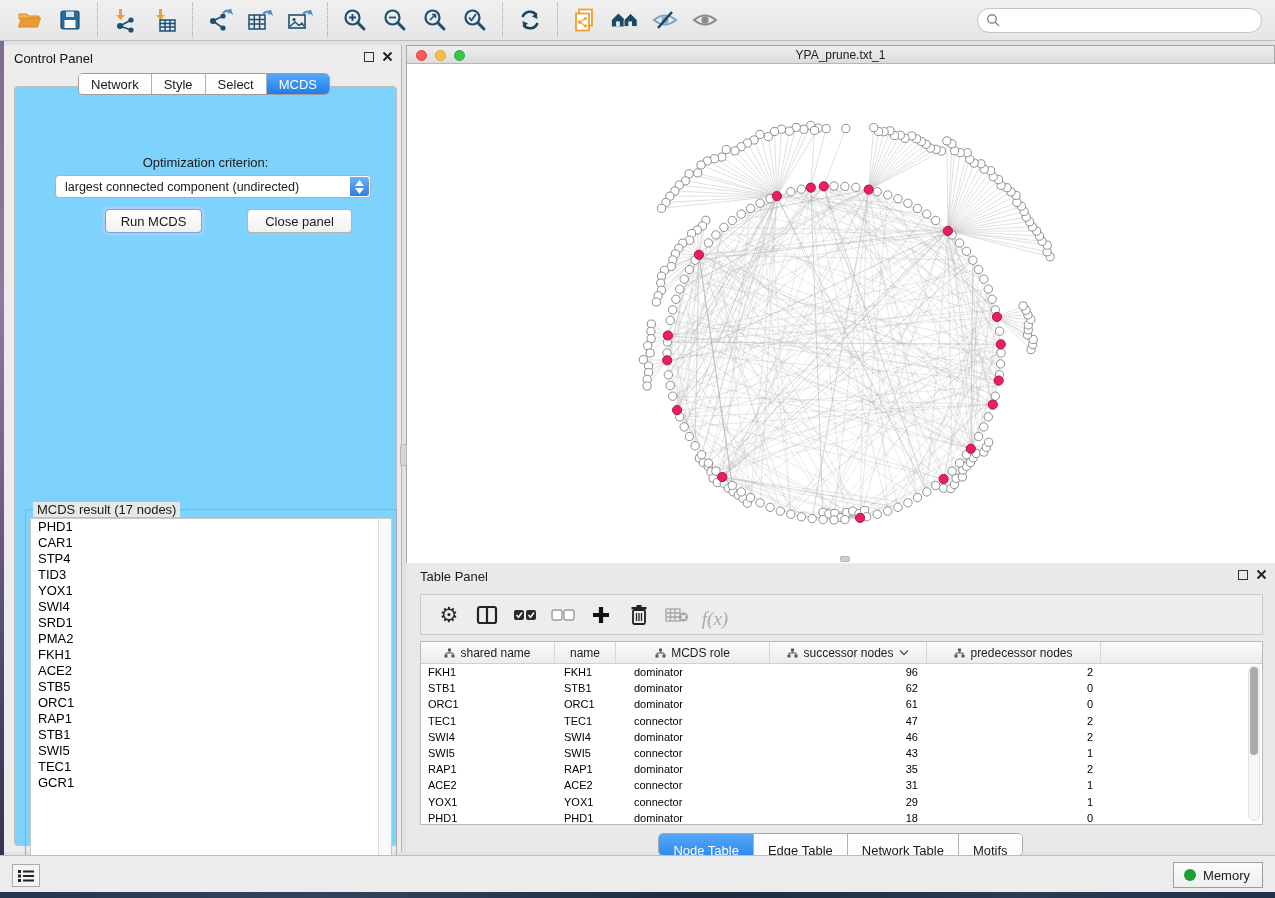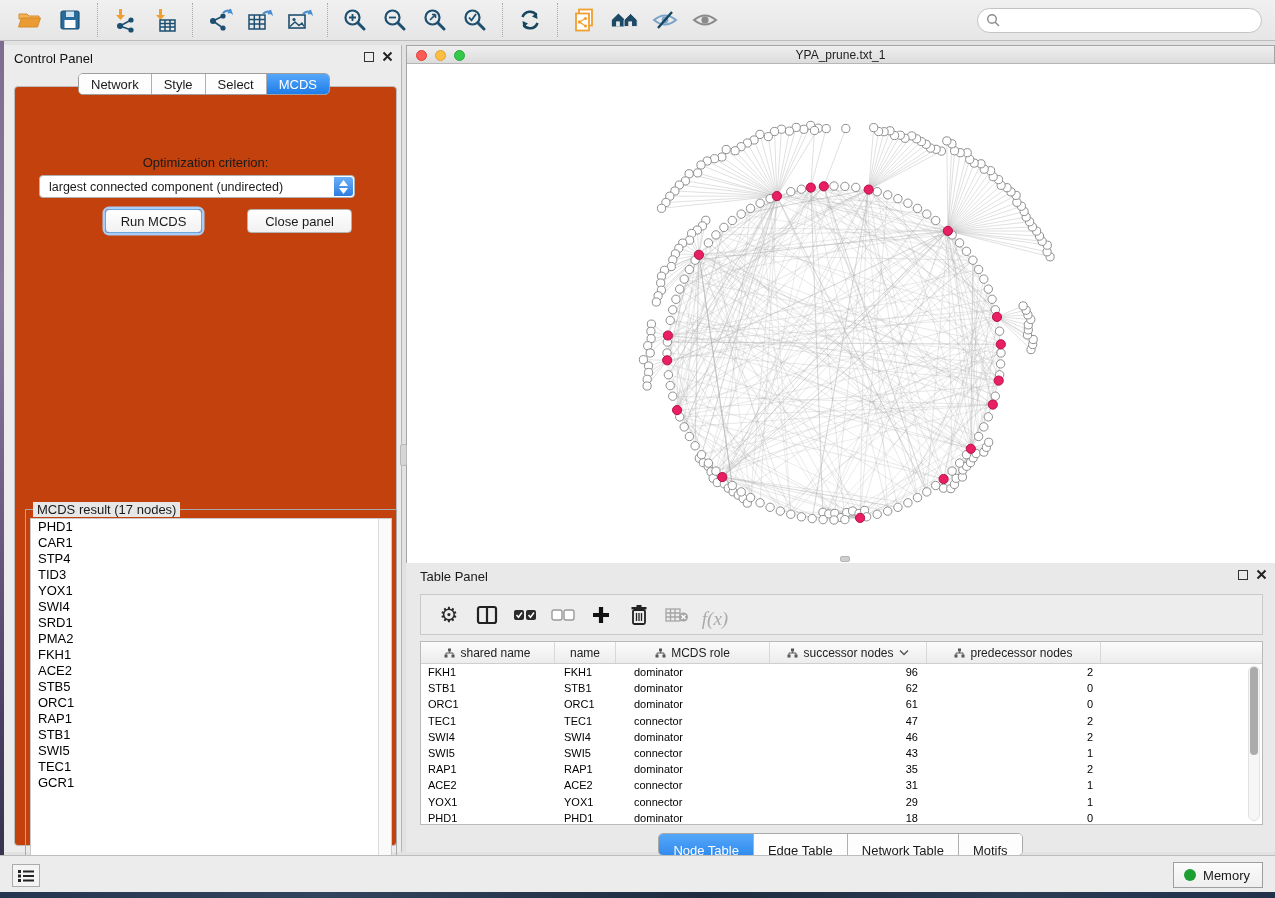--- a/index.html
+++ b/index.html
@@ -15,27 +15,27 @@
 
   
   .wall-left { position:absolute; left:0; top:41px; width:4px; height:851px; background:linear-gradient(#7d6d8f,#8d7a9e 30%,#6e5c85 55%,#4a3f63 80%,#333049); }
   .wall-bottom { position:absolute; left:0; top:892px; width:1275px; height:6px; background:linear-gradient(90deg,#25354d,#32445c 25%,#1f2c40 55%,#2a3b52 80%,#22304a); }
 
   
   .control-panel { position:absolute; left:4px; top:45px; width:398px; height:807px; background:#ececec; border-right:1px solid #b5b5b5; }
   .cp-title { position:absolute; left:10px; top:6px; font-size:13px; color:#111; }
   .panel-btns { position:absolute; right:8px; top:6px; display:flex; gap:8px; align-items:center; }
   .float-box { width:10px; height:10px; border:1.5px solid #333; }
-  .cp-body { position:absolute; left:10px; top:41px; width:383px; height:760px; background:#c2410c; border:1px solid #bdbdbd; border-radius:4px;padding-left:32px; }
+  .cp-body { position:absolute; left:10px; top:41px; width:383px; height:760px; background:#7dd3fc; border:1px solid #bdbdbd; border-radius:4px;padding-left:32px; }
   .cp-tabs { position:absolute; left:74px; top:28px; height:22px; display:flex; z-index:3; border:1px solid #9e9e9e; border-radius:5px; overflow:hidden; background:#fff; }
   .cp-tab { padding:0 12px; display:flex; align-items:center; font-size:13px; background:#fdfdfd; border-right:1px solid #b0b0b0; cursor:default; }
   .cp-tab:last-child { border-right:none; }
   .cp-tab.sel { background:linear-gradient(#55a7f9,#1f7de8); color:#fff; }
   .crit-label { position:absolute; left:0; top:68px; width:100%; text-align:center; font-size:13px; }
-  .select { position:absolute; left:24px; top:88px; width:316px; height:23px; background:#fff; border:1px solid #b0b0b0; border-radius:4px; display:flex; align-items:center; font-size:12.5px; padding-left:9px; }
+  .select { position:absolute; left:40px; top:88px; width:316px; height:23px; background:#fff; border:1px solid #b0b0b0; border-radius:4px; display:flex; align-items:center; font-size:12.5px; padding-left:9px; }
   .select .stepper { position:absolute; right:1px; top:1px; bottom:1px; width:19px; border-radius:0 3px 3px 0; background:linear-gradient(#6db0f9,#2f7de0); display:flex; flex-direction:column; align-items:center; justify-content:center; gap:2px; }
   .select .stepper svg { display:block; }
   .btn { position:absolute; height:24px; border:1px solid #b3b3b3; border-radius:4px; background:linear-gradient(#ffffff,#f1f1f1); font-size:13px; display:flex; align-items:center; justify-content:center; }
   .btn.run { left:90px; top:122px; width:97px; border-color:#6ea7e0; box-shadow:0 0 0 2.5px #a9cdf4; }
   .btn.closep { left:199px; top:122px; width:105px;margin-left:33px; }
   .fieldset { position:absolute; left:10px; top:422px; width:372px; height:371px; border:1px solid #a9a9a9; }
   .fieldset .legend { position:absolute; left:7px; top:-8px; background:#e7e7e7; padding:0 4px; font-size:13px; }
   .mcds-list { position:absolute; left:4px; top:8px; right:4px; bottom:4px; background:#fff; border:1px solid #c9c9c9; overflow:hidden; }
   .mcds-scroll { position:absolute; right:0; top:0; bottom:0; width:13px; background:#fafafa; border-left:1px solid #dcdcdc; }
   .mcds-item { font-size:13px; line-height:16px; padding-left:7px; color:#000; }

